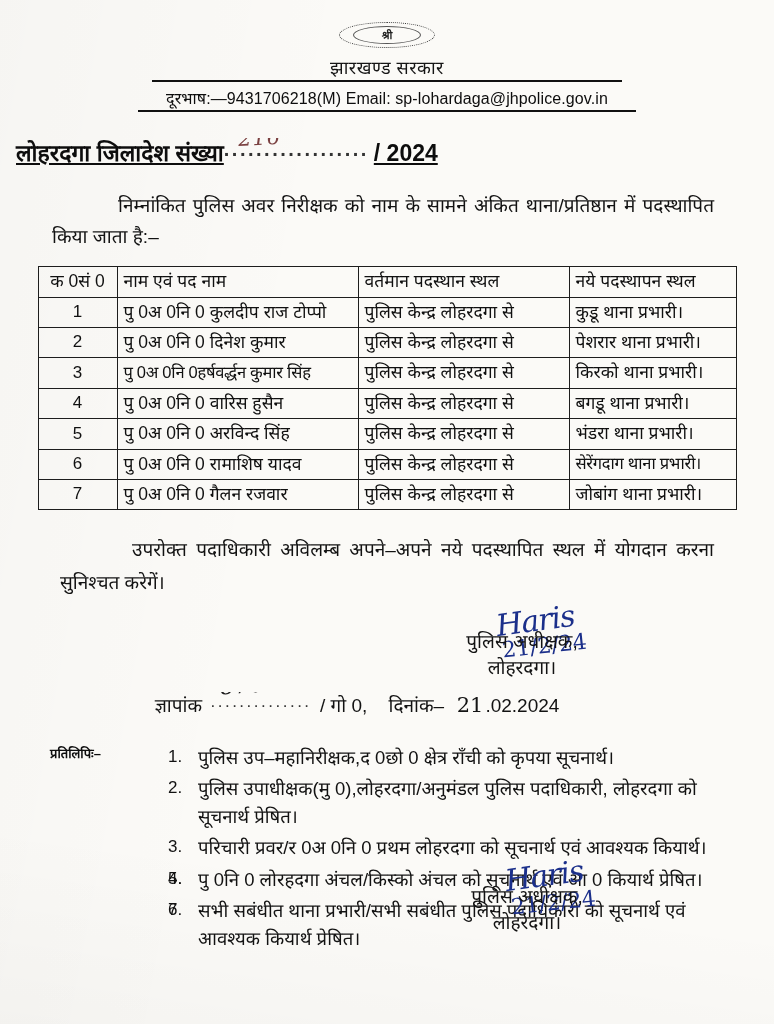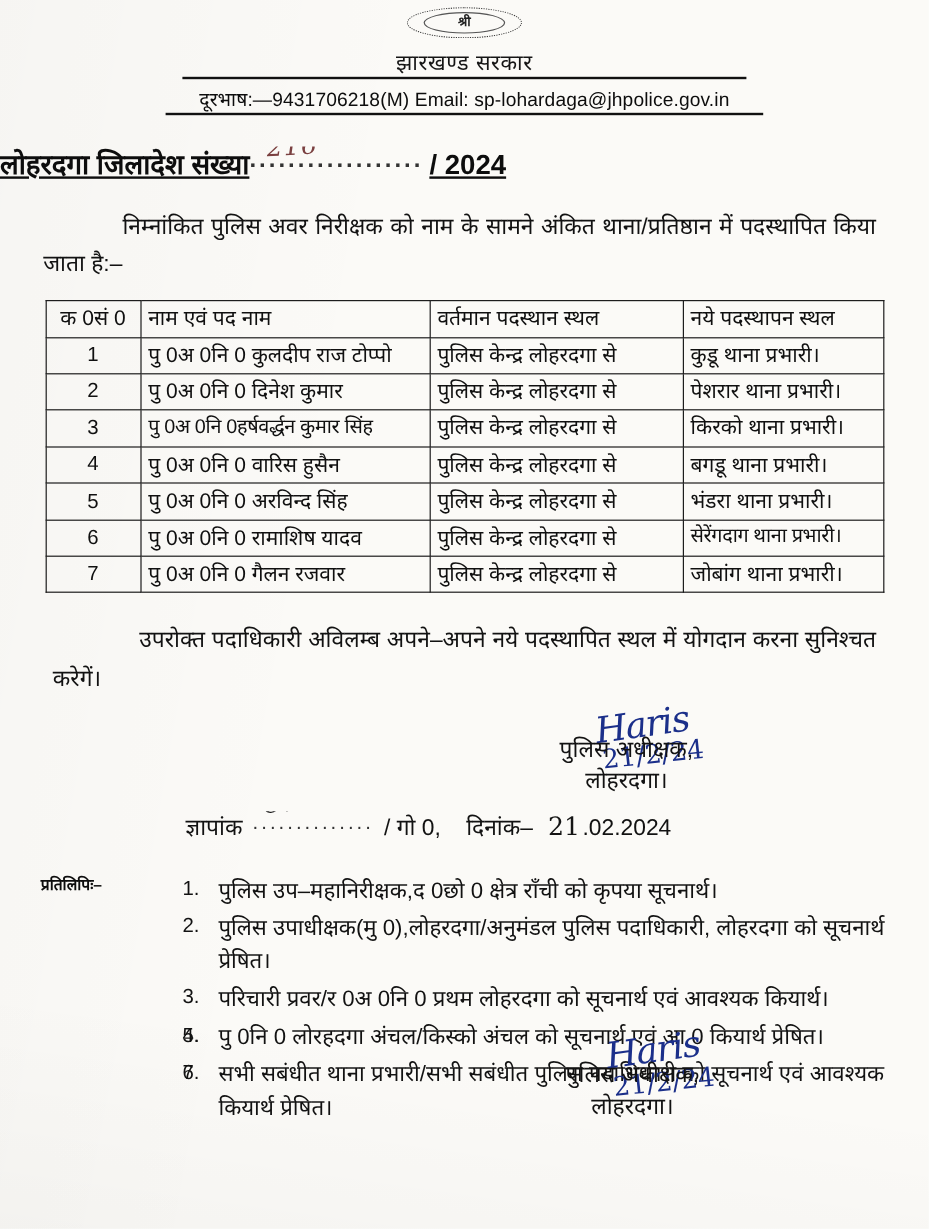--- a/index.html
+++ b/index.html
@@ -16,21 +16,21 @@
   }
   .page {
     position: relative;
     width: 774px;
     height: 1024px;
     background: #fbfaf7;
     background-image:
       linear-gradient(100deg, rgba(0,0,0,0.018) 0%, rgba(0,0,0,0) 38%),
       linear-gradient(8deg, rgba(0,0,0,0.025) 0%, rgba(0,0,0,0) 18%);
     box-sizing: border-box;
-    padding: 0;
+    padding: 16px;
   }
 
   
   .emblem-wrap {
     text-align: center;
     padding-top: 6px;
     height: 32px;
   }
   .emblem {
     display: inline-block;

